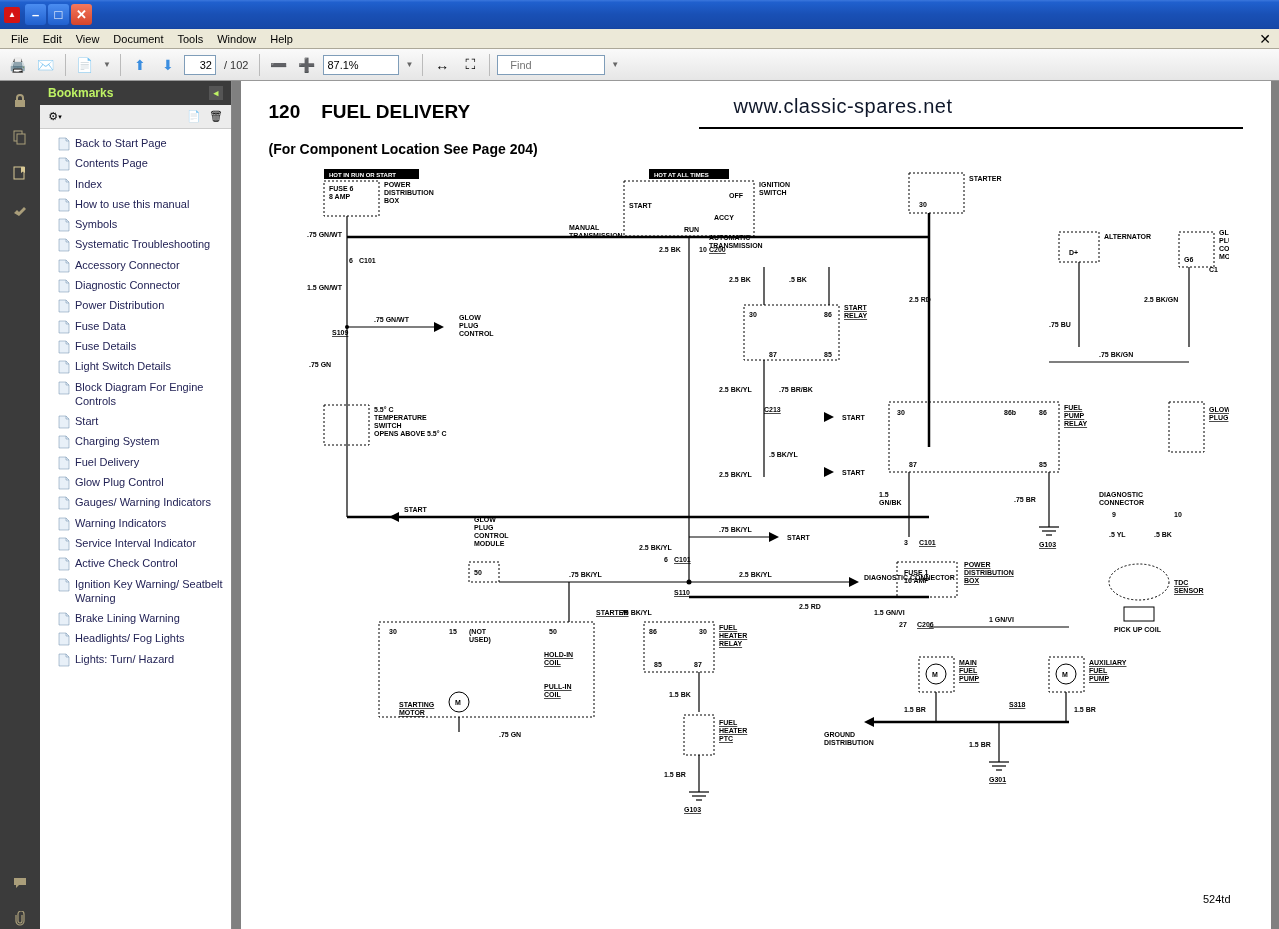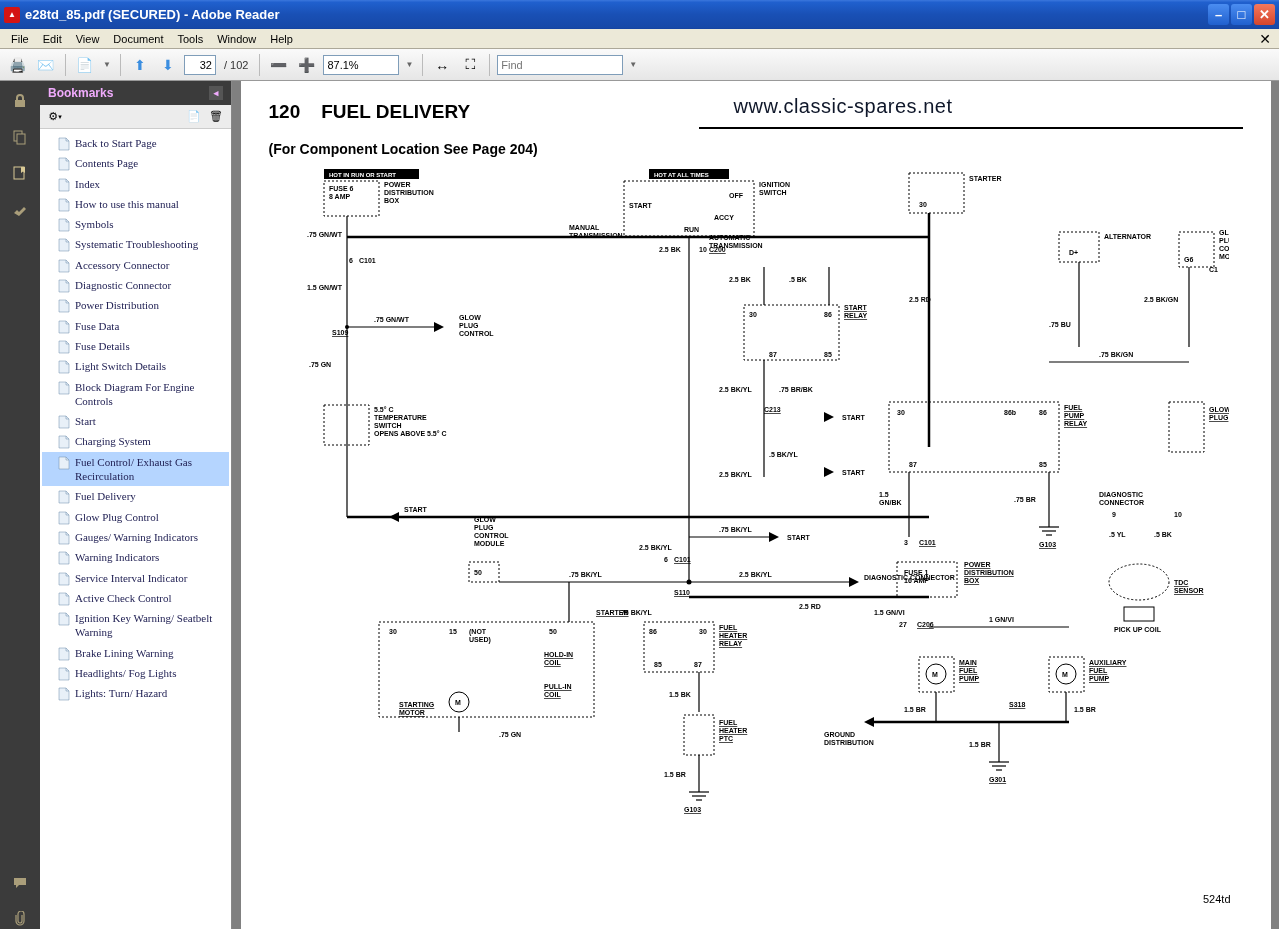--- a/index.html
+++ b/index.html
@@ -20,40 +20,40 @@
 .menubar .menu-item { padding: 2px 7px; cursor: pointer; }
 .menubar .menu-close { margin-left: auto; font-size: 14px; padding: 0 4px; cursor: pointer; }
 
 
 .toolbar { height: 32px; background: linear-gradient(to bottom, #fafafa, #e6e6e6); border-bottom: 1px solid #999; display: flex; align-items: center; padding: 0 6px; gap: 4px; }
 .toolbar .tb-btn { width: 24px; height: 24px; display: flex; align-items: center; justify-content: center; cursor: pointer; border-radius: 3px; font-size: 14px; }
 .toolbar .sep { width: 1px; height: 22px; background: #bbb; margin: 0 3px; }
 .toolbar .page-input { width: 32px; height: 20px; text-align: right; padding: 1px 3px; font-size: 11px; border: 1px solid #7f9db9; }
 .toolbar .page-total { font-size: 11px; padding: 0 4px; color: #333; text-align: center; }
 .toolbar .zoom-input { width: 76px; height: 20px; font-size: 11px; border: 1px solid #7f9db9; padding: 1px 3px; }
-.toolbar .find-input { width: 126px; height: 20px; font-size: 11px; border: 1px solid #7f9db9; padding: 1px 3px; color: #999; }
+.toolbar .find-input { width: 108px; height: 20px; font-size: 11px; border: 1px solid #7f9db9; padding: 1px 12px; color: #999; }
 .toolbar .dd-arrow { font-size: 8px; color: #666; padding: 0 2px; }
 
 
 .main { display: flex; height: calc(100vh - 81px); }
 
 
 .iconstrip { width: 40px; background: #3b3b3b; display: flex; flex-direction: column; align-items: center; padding-top: 10px; gap: 16px; }
 .iconstrip .strip-btn { width: 20px; height: 20px; cursor: pointer; opacity: 0.7; display:flex; align-items:center; justify-content:center; }
 .iconstrip .strip-btn.active { opacity: 1; }
 .iconstrip .strip-btn svg { fill: #d9c995; }
 .iconstrip .spacer { flex: 1; }
 
 
 .bookmarks { width: 192px; background: #fff; display: flex; flex-direction: column; border-right: 1px solid #888; }
-.bm-header { height: 24px; background: #3b3b3b; color: #f0abfc; display: flex; align-items: center; padding: 0 8px; font-size: 12px; font-weight: bold; }
+.bm-header { height: 24px; background: #3b3b3b; color: #bef264; display: flex; align-items: center; padding: 0 8px; font-size: 12px; font-weight: bold; }
 .bm-header .bm-colbtn { margin-left: auto; width:14px; height:14px; background:#555; cursor:pointer; display:flex; align-items:center; justify-content:center; font-size:9px; }
 .bm-toolbar { height: 24px; background: #ececec; border-bottom: 1px solid #ccc; display:flex; align-items:center; padding:0 6px; gap:4px; }
 .bm-toolbar .bm-tb-btn { width:18px; height:18px; cursor:pointer; display:flex; align-items:center; justify-content:center; }
-.bm-list { flex: 1; overflow-y: auto; padding: 4px 2px; font-family: Liberation Serif, serif; }
+.bm-list { flex: 1; overflow-y: auto; padding: 4px 2px; }
 .bm-item { display: flex; align-items: flex-start; padding: 3px 4px 3px 16px; cursor: pointer; font-size: 11px; line-height: 1.3; color: #225; gap: 5px; }
 .bm-item.selected { background: #b5d5ff; }
 .bm-item .bm-icon { width: 12px; height: 12px; flex-shrink: 0; margin-top: 1px; }
 .bm-item .bm-icon svg { fill: #8aa8c8; stroke:#4a6b8a; stroke-width:0.5; }
 .bm-item .bm-label { flex: 1; }
 
 
 .viewer { flex: 1; background: #808080; overflow: auto; display: flex; justify-content: center; padding: 0; }
 .page { background: #fff; width: 1030px; min-height: 840px; padding: 20px 28px; position: relative; font-family: Arial, sans-serif; }
 .page .watermark { position: absolute; top: 14px; left: 50%; transform: translateX(-10%); color: #0f172a; font-size: 20px; font-weight: 500; letter-spacing: 0.5px; }
@@ -69,21 +69,20 @@
 .diagram svg .wire { stroke: #000; stroke-width: 1.2; fill: none; }
 .diagram svg .thick { stroke-width: 2.5; }
 .diagram svg .label-inv { fill: #000; }
 .diagram svg .label-inv-text { fill: #fff; font-size: 6px; }
 </style>
 </head>
 <body>
 
 <div class="titlebar">
   <span class="pdf-icon">▲</span>
-  <span class="title-text">e28td_85.pdf (SECURED) - Adobe Reader</span>
   <div class="win-btns">
     <div class="win-btn min">–</div>
     <div class="win-btn max">□</div>
     <div class="win-btn close">✕</div>
   </div>
 </div>
 
 <div class="menubar">
   <span class="menu-item">File</span>
   <span class="menu-item">Edit</span>
@@ -267,27 +266,20 @@
             </svg></span>
           <span class="bm-label">Start</span>
         </div>
         <div class="bm-item">
           <span class="bm-icon"><svg viewBox="0 0 12 14" width="12" height="14">
               <path d="M1 1h7l3 3v9H1z" fill="#e8f0f8" stroke="#6a8aaa"></path>
               <path d="M8 1v3h3" fill="none" stroke="#6a8aaa"></path>
             </svg></span>
           <span class="bm-label">Charging System</span>
         </div>
-        <div class="bm-item selected">
-          <span class="bm-icon"><svg viewBox="0 0 12 14" width="12" height="14">
-              <path d="M1 1h7l3 3v9H1z" fill="#e8f0f8" stroke="#6a8aaa"></path>
-              <path d="M8 1v3h3" fill="none" stroke="#6a8aaa"></path>
-            </svg></span>
-          <span class="bm-label">Fuel Control/ Exhaust Gas Recirculation</span>
-        </div>
         <div class="bm-item">
           <span class="bm-icon"><svg viewBox="0 0 12 14" width="12" height="14">
               <path d="M1 1h7l3 3v9H1z" fill="#e8f0f8" stroke="#6a8aaa"></path>
               <path d="M8 1v3h3" fill="none" stroke="#6a8aaa"></path>
             </svg></span>
           <span class="bm-label">Fuel Delivery</span>
         </div>
         <div class="bm-item">
           <span class="bm-icon"><svg viewBox="0 0 12 14" width="12" height="14">
               <path d="M1 1h7l3 3v9H1z" fill="#e8f0f8" stroke="#6a8aaa"></path>

